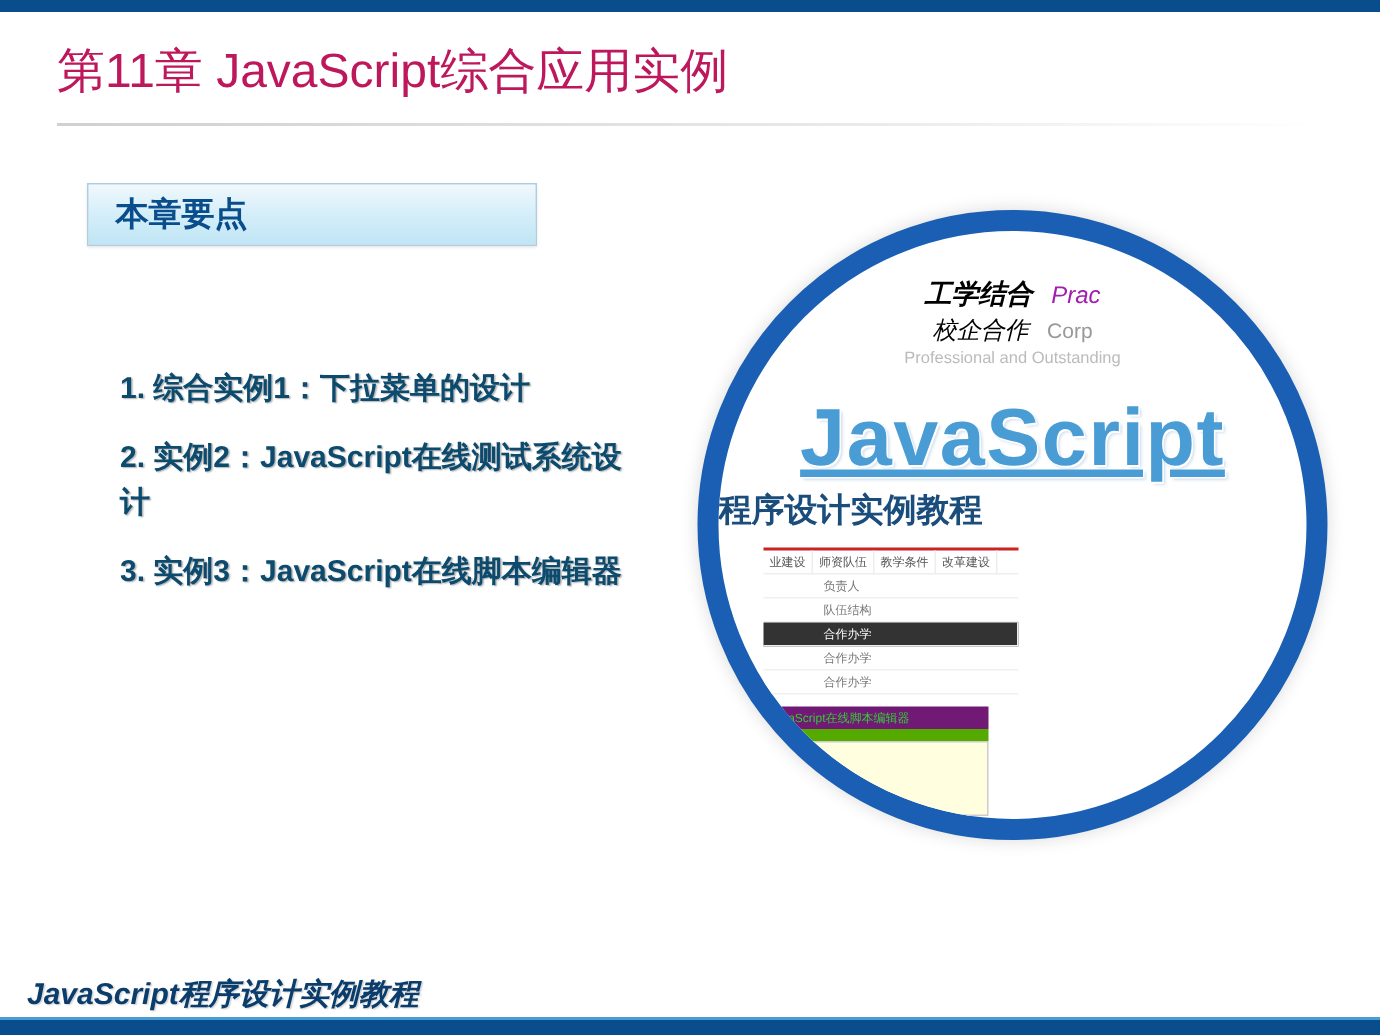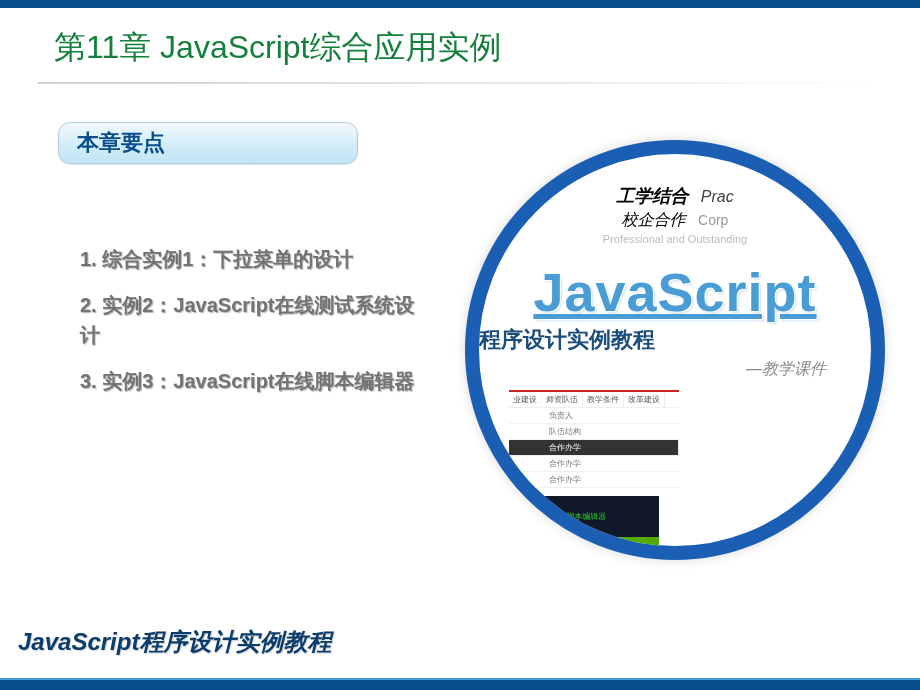--- a/index.html
+++ b/index.html
@@ -10,55 +10,54 @@
       background: #fff;
       position: relative;
       overflow: hidden;
     }
     .top-bar {
       width: 100%;
       height: 8px;
       background: #0a4d8c;
     }
     .title {
-      color: #15803d;
+      color: #be185d;
       font-size: 32px;
       font-weight: normal;
       padding: 18px 0 0 38px;
-      margin-left: 16px;
     }
     .title-underline {
       margin: 12px 38px 0 38px;
       height: 2px;
       background: linear-gradient(to right, #d0d0d0 0%, #e8e8e8 60%, transparent 100%);
     }
     .section-badge {
       margin: 38px 0 0 58px;
       width: 300px;
       height: 42px;
       background: linear-gradient(to bottom, #f0f8fc 0%, #d4eef9 50%, #c0e5f5 100%);
       border: 1px solid #b0cde0;
-      border-radius: 12px;
+      border-radius: 0;
       display: flex;
       align-items: center;
       padding-left: 18px;
       box-shadow: 0 1px 2px rgba(0,0,0,0.1);
       text-align: right;
     }
     .section-badge-text {
       color: #0a4d8c;
       font-size: 22px;
       font-weight: bold;
     }
     .key-points {
       margin: 80px 0 0 80px;
       width: 340px;
     }
     .key-point {
-      color: #737373;
+      color: #0c4a6e;
       font-size: 20px;
       font-weight: bold;
       margin-bottom: 16px;
       line-height: 1.5;
       text-shadow: 1px 1px 1px rgba(160,160,160,0.8);
     }
     .circle-graphic {
       position: absolute;
       right: 35px;
       top: 140px;
@@ -84,21 +83,21 @@
     .circle-line1 {
       font-size: 18px;
       font-style: italic;
       font-family: "KaiTi", serif;
       font-weight: bold;
       color: #000;
       display: inline-block;
     }
     .circle-line1-en {
       font-size: 16px;
-      color: #404040;
+      color: #a21caf;
       font-style: italic;
       margin-left: 8px;
     }
     .circle-line2 {
       font-size: 16px;
       font-style: italic;
       font-family: "KaiTi", serif;
       font-weight: normal;
       color: #000;
       margin-top: 2px;
@@ -180,23 +179,23 @@
       font-size: 8px;
       color: #777;
       padding: 2px 4px 2px 40px;
       border-bottom: 1px solid #f0f0f0;
     }
     .mini-editor {
       width: 150px;
       font-size: 8px;
     }
     .mini-editor-header {
-      background: #0f172a;
+      background: #701a75;
       color: #3c3;
-      padding: 15px 4px;
+      padding: 2px 4px;
       font-size: 8px;
     }
     .mini-editor-toolbar {
       background: #5a0;
       height: 8px;
     }
     .mini-editor-body {
       background: #ffffe0;
       height: 50px;
       border: 1px solid #ccc;
@@ -206,25 +205,25 @@
       background: #c22;
       margin-top: 2px;
     }
     .bottom-footer {
       position: absolute;
       bottom: 0;
       left: 0;
       width: 100%;
     }
     .footer-text {
-      font-size: 24px;
+      font-size: 20px;
       font-weight: bold;
       font-style: italic;
       color: #0a3d6c;
-      padding: 0 0 20px 18px;
+      padding: 0 0 2px 18px;
       text-shadow: 1px 1px 1px rgba(200,200,200,0.8);
     }
     .footer-bar {
       height: 12px;
       background: #0a4d8c;
       border-top: 2px solid #4a9dd4;
     }
   </style>
 </head>
 <body>
@@ -253,21 +252,20 @@
       </div>
       <div>
         <span class="circle-line2">校企合作</span>
         <span class="circle-line2-en">Corp</span>
       </div>
       <div class="circle-line3">Professional and Outstanding</div>
     </div>
     <div class="blue-stripe"></div>
     <div class="js-logo">JavaScript</div>
     <div class="js-subtitle">程序设计实例教程</div>
-    <div class="js-subtitle2">—教学课件</div>
 
     <div class="mini-screenshots">
       <div class="mini-tabs">
         <div class="mini-tab-row">
           <span class="mini-tab-cell">业建设</span>
           <span class="mini-tab-cell">师资队伍</span>
           <span class="mini-tab-cell">教学条件</span>
           <span class="mini-tab-cell">改革建设</span>
         </div>
         <div class="mini-tab-subrow">负责人</div>

